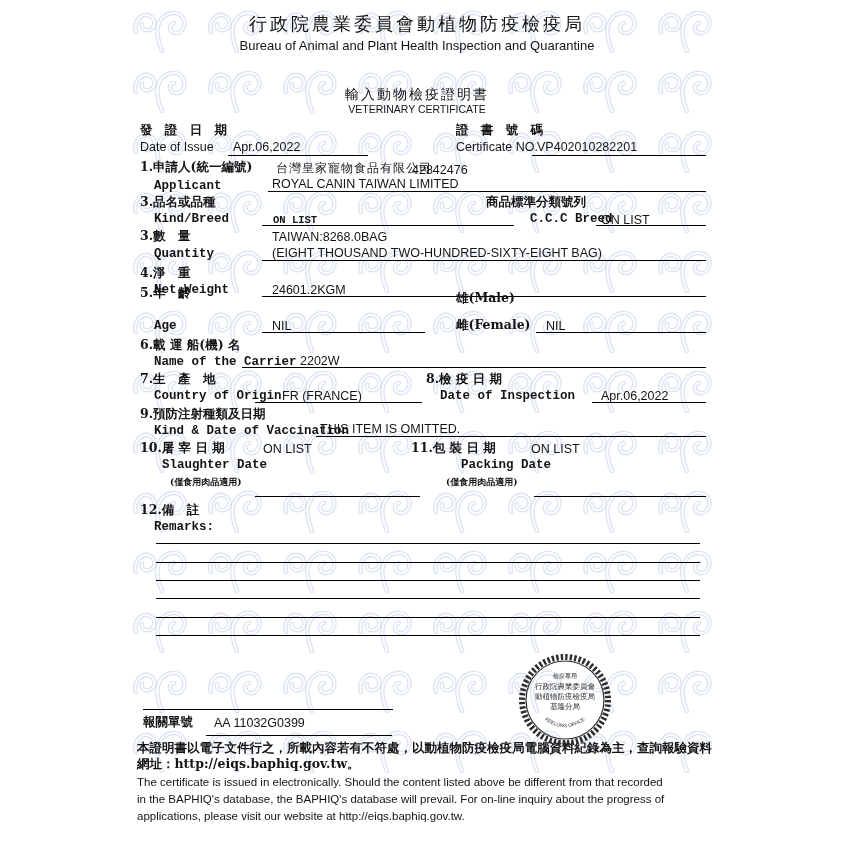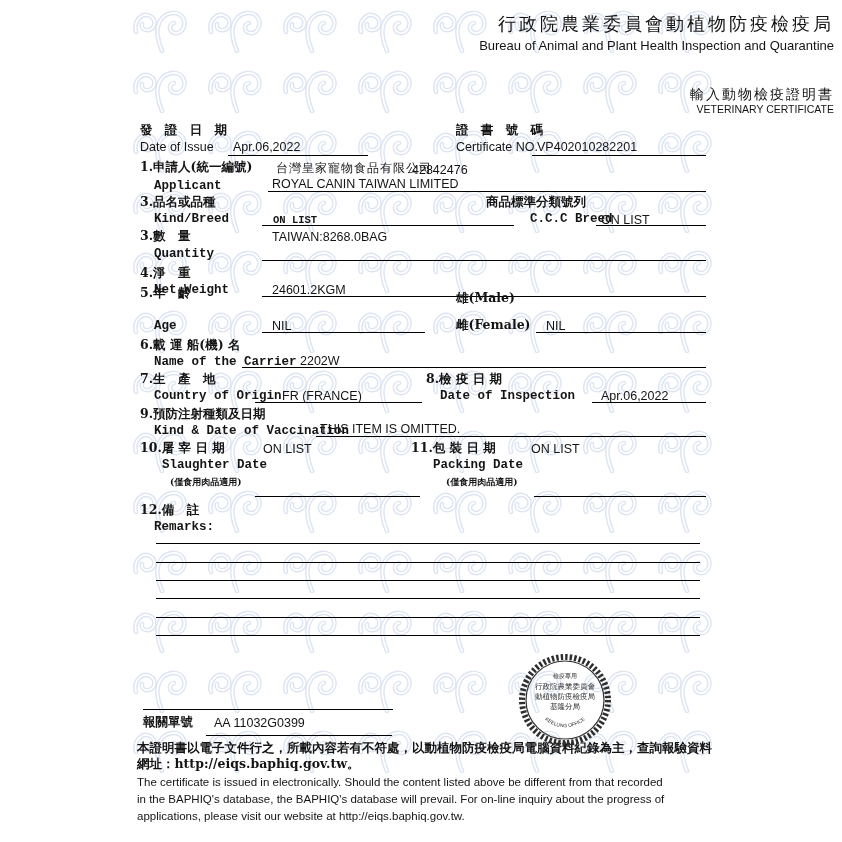--- a/index.html
+++ b/index.html
@@ -1,21 +1,21 @@
 <!DOCTYPE html>
 <html><head>
 <meta charset="utf-8">
 <style>
   *{margin:0;padding:0;box-sizing:border-box}
   html,body{background:#ffffff}
   .page{position:relative;width:842px;height:842px;background:#fff;overflow:hidden;
         font-family:"Liberation Sans",sans-serif;color:#141414}
   .wm-layer{position:absolute;left:0;top:0;width:842px;height:842px;z-index:0}
   .L{position:absolute;z-index:2;white-space:nowrap;line-height:1.15}
-  .c{left:0;right:8px;text-align:right}
+  .c{left:0;right:8px;text-align:center}
   .zhb{font-family:"DejaVu Serif",serif;font-weight:bold;font-size:12.5px}
   .zhr{font-family:"DejaVu Serif",serif;font-size:12px}
   .mono{font-family:"Liberation Mono","DejaVu Sans Mono",monospace;font-weight:bold;font-size:12.5px}
   .monosm{font-family:"Liberation Mono","DejaVu Sans Mono",monospace;font-weight:bold;font-size:10.5px}
   .val{font-size:12.5px}
   .sm{font-size:9px}
   .ul{position:absolute;height:1px;background:#000;z-index:1}
   .hdr-zh{font-family:"DejaVu Serif",serif;font-size:18px;letter-spacing:3px;font-weight:500}
   .hdr-en{font-size:13px}
   .ttl-zh{font-family:"DejaVu Serif",serif;font-size:14px;letter-spacing:2px;font-weight:500}
@@ -178,20 +178,21 @@
   <div class="L mono" style="left:154px;top:212px">Kind/Breed</div>
   <div class="L monosm" style="left:273px;top:214px">ON LIST</div>
   <div class="ul" style="left:262px;top:225px;width:252px"></div>
   <div class="L mono" style="left:530px;top:212px">C.C.C Breed</div>
   <div class="L val" style="left:601px;top:213px">ON LIST</div>
   <div class="ul" style="left:596px;top:225px;width:110px"></div>
 
   <div class="L zhb" style="left:140px;top:229px">3.數　量</div>
   <div class="L val" style="left:272px;top:230px">TAIWAN:8268.0BAG</div>
   <div class="L mono" style="left:154px;top:247px">Quantity</div>
+  <div class="L val" style="left:272px;top:246px">(EIGHT THOUSAND TWO-HUNDRED-SIXTY-EIGHT BAG)</div>
   <div class="ul" style="left:262px;top:260px;width:444px"></div>
 
   <div class="L zhb" style="left:140px;top:266px">4.淨　重</div>
   <div class="L mono" style="left:154px;top:283px">Net Weight</div>
   <div class="L val" style="left:272px;top:283px">24601.2KGM</div>
   <div class="ul" style="left:262px;top:296px;width:444px"></div>
 
   <div class="L zhb" style="left:140px;top:286px">5.年　齡</div>
   <div class="L zhb" style="left:456px;top:291px">雄(Male)</div>
   <div class="L mono" style="left:154px;top:319px">Age</div>
@@ -218,21 +219,21 @@
   <div class="L zhb" style="left:140px;top:407px">9.預防注射種類及日期</div>
   <div class="L mono" style="left:154px;top:424px">Kind &amp; Date of Vaccination</div>
   <div class="L val" style="left:320px;top:422px">THIS ITEM IS OMITTED.</div>
   <div class="ul" style="left:316px;top:436px;width:390px"></div>
 
   <div class="L zhb" style="left:140px;top:441px">10.屠 宰 日 期</div>
   <div class="L val" style="left:263px;top:442px">ON LIST</div>
   <div class="L zhb" style="left:411px;top:441px">11.包 裝 日 期</div>
   <div class="L val" style="left:531px;top:442px">ON LIST</div>
   <div class="L mono" style="left:162px;top:458px">Slaughter Date</div>
-  <div class="L mono" style="left:433px;top:458px">Packing Date</div>
+  <div class="L mono" style="left:461px;top:458px">Packing Date</div>
   <div class="L zhb sm" style="left:170px;top:477px">(僅食用肉品適用)</div>
   <div class="L zhb sm" style="left:446px;top:477px">(僅食用肉品適用)</div>
   <div class="ul" style="left:255px;top:496px;width:165px"></div>
   <div class="ul" style="left:534px;top:496px;width:172px"></div>
 
   <div class="L zhb" style="left:140px;top:503px">12.備　註</div>
   <div class="L mono" style="left:154px;top:520px">Remarks:</div>
   <div class="ul" style="left:156px;top:543px;width:544px"></div>
   <div class="ul" style="left:156px;top:562px;width:544px"></div>
   <div class="ul" style="left:156px;top:580px;width:544px"></div>

